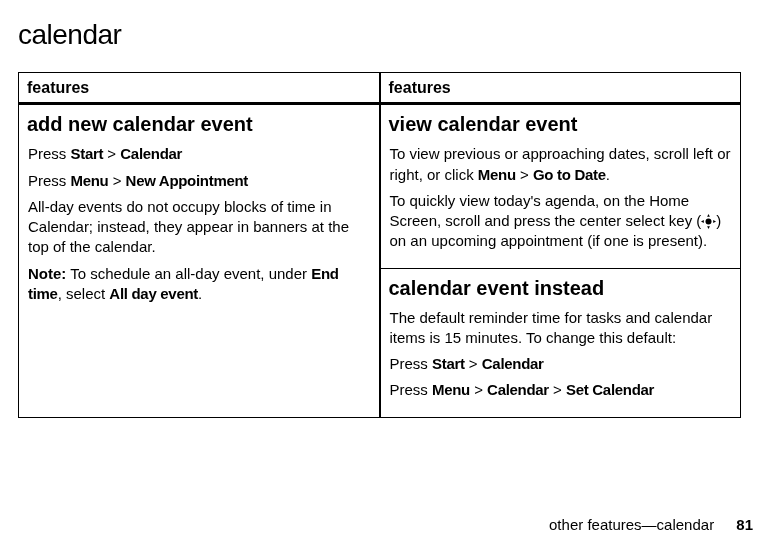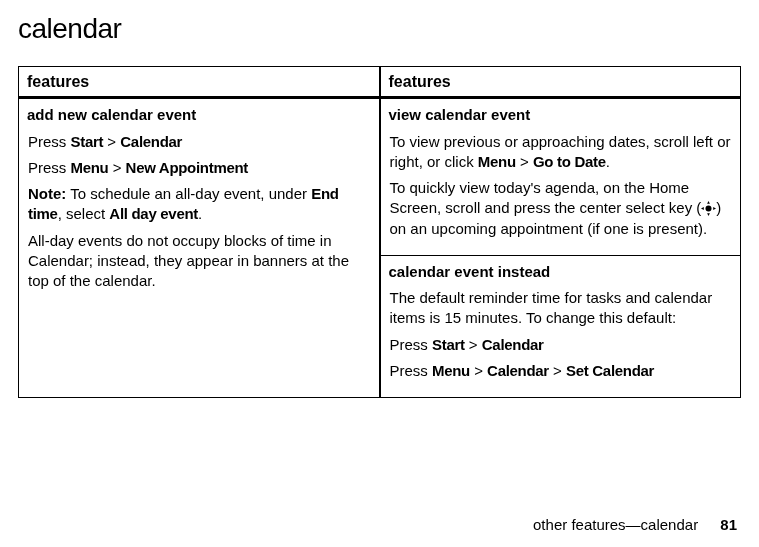--- a/index.html
+++ b/index.html
@@ -7,21 +7,21 @@
     font-family: Arial, Helvetica, sans-serif;
     width: 759px;
     height: 547px;
     position: relative;
     background: #fff;
     color: #000;
     font-size: 15px;
     line-height: 1.35;
   }
   .page {
-    padding: 10px 18px 0 18px;
+    padding: 16px 18px 0 18px;
   }
   .title {
     font-size: 28px;
     font-weight: normal;
     letter-spacing: -0.5px;
     margin-bottom: 18px;
   }
   .columns {
     display: flex;
     justify-content: center;
@@ -37,29 +37,29 @@
     font-size: 16px;
   }
   .section {
     padding: 6px 8px 10px 8px;
   }
   .section + .section {
     border-top: 1px solid #000;
   }
   .stitle {
     font-weight: bold;
-    font-size: 15px;
+    font-size: 20px;
     margin-bottom: 6px;
   }
   p { margin: 6px 1px; }
   .cond { font-family: "Arial Narrow", Arial, sans-serif; font-stretch: condensed; letter-spacing: -0.3px; }
   .footer {
     position: absolute;
     bottom: 12px;
-    right: 22px;
+    right: 6px;
     font-size: 15px;
   }
   .footer .num { font-weight: bold; margin-left: 18px; }
   svg.key-icon { display:inline-block; vertical-align:-3px; width:15px; height:15px; }
 </style>
 </head>
 <body>
 
 <div class="page">
   <h1 class="title">calendar</h1>
@@ -69,24 +69,24 @@
     <div class="col">
       <div class="fhead">features</div>
       <div class="section">
         <div class="stitle">add new calendar event</div>
         <p>
           <span>Press </span><b class="cond">Start</b><span> &gt; </span><b class="cond">Calendar</b>
         </p>
         <p>
           <span>Press </span><b class="cond">Menu</b><span> &gt; </span><b class="cond">New Appointment</b>
         </p>
+        <p>All-day events do not occupy blocks of time in Calendar; instead, they appear in banners at the top of the calendar.</p>
         <p>
           <b>Note:</b><span> To schedule an all-day event, under </span><b class="cond">End time</b><span>, select </span><b class="cond">All day event</b><span>.</span>
         </p>
-        <p>All-day events do not occupy blocks of time in Calendar; instead, they appear in banners at the top of the calendar.</p>
       </div>
     </div>
 
     <div class="col">
       <div class="fhead">features</div>
 
       <div class="section">
         <div class="stitle">view calendar event</div>
         <p>
           <span>To view previous or approaching dates, scroll left or right, or click </span><b class="cond">Menu</b><span> &gt; </span><b class="cond">Go to Date</b><span>.</span>

